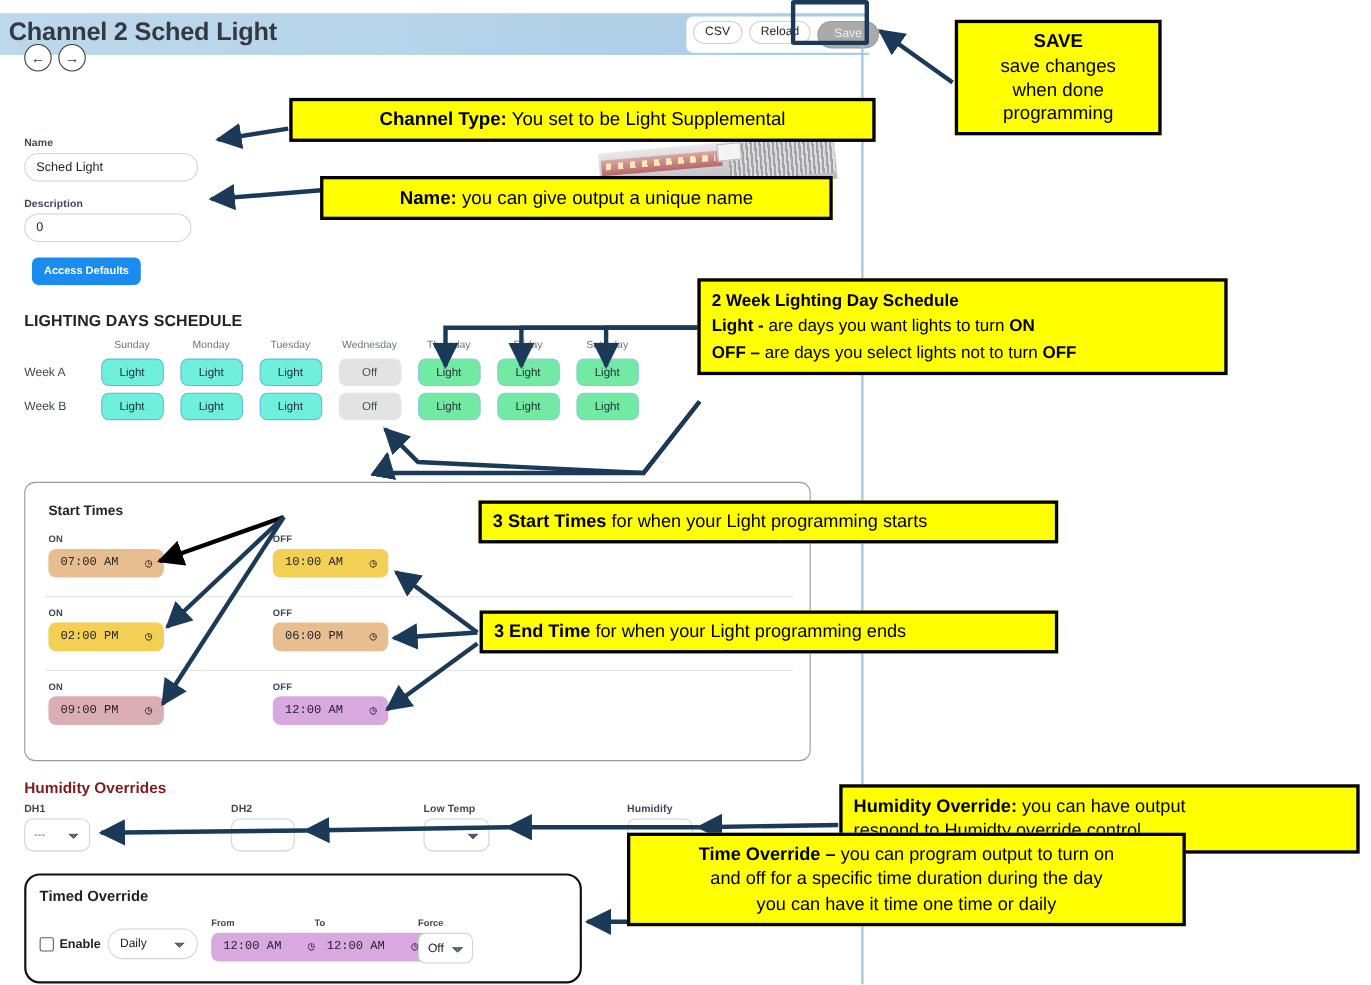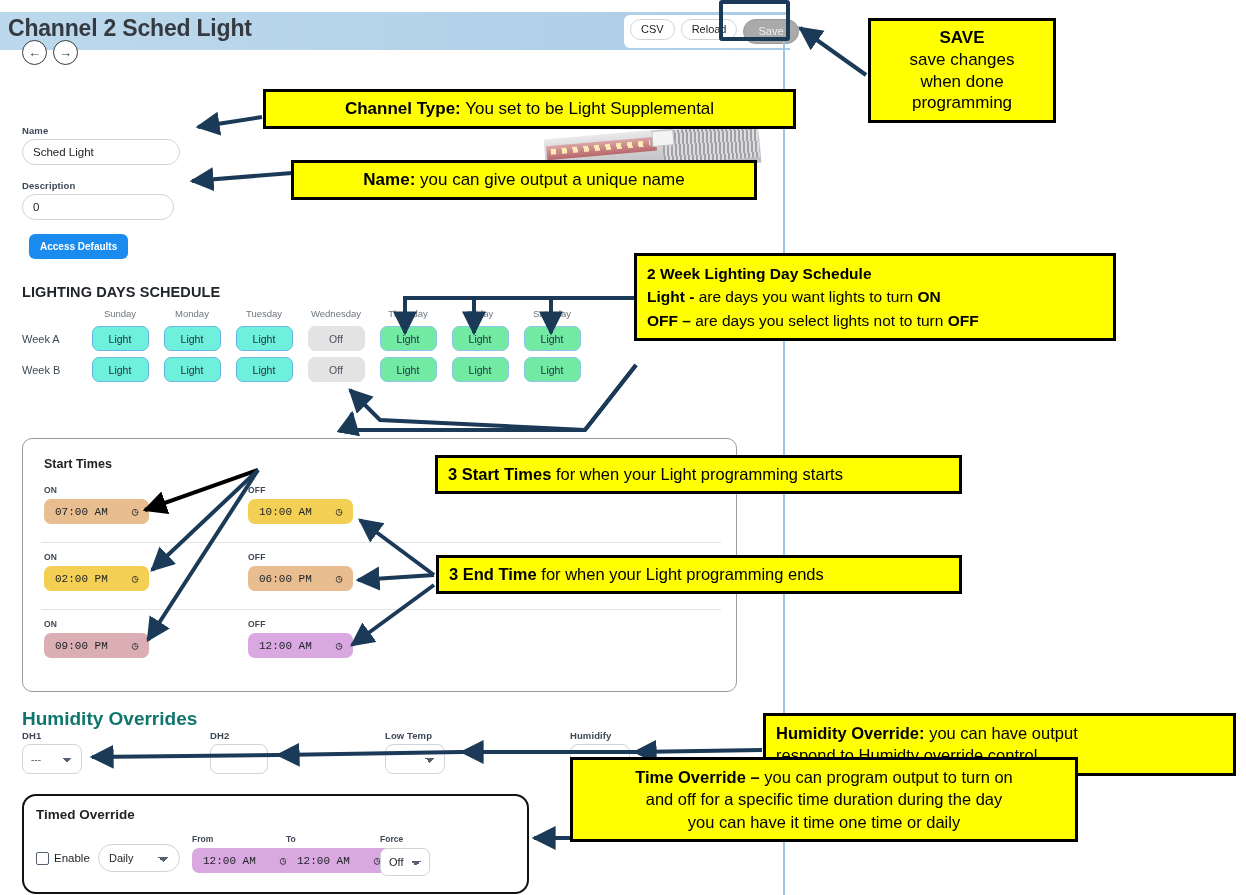--- a/index.html
+++ b/index.html
@@ -169,21 +169,21 @@
     display:inline-flex;align-items:center;gap:24px;
     border-radius:7px;font-size:11px;color:#212529;
     padding:6px 11px;cursor:pointer;min-width:91px;
     font-family:Liberation Mono, monospace;
   }
   .time-pill .clk{ font-size:11px; }
 
   
   #humidity-title{
     position:absolute; left:22px; top:696px;
-    font-size:19px;font-weight:bold;color:#0f766e;
+    font-size:14px;font-weight:bold;color:#7f1d1d;
   }
   .hum-group{ position:absolute; }
   .hum-ctl{
     background:#fff;border:1px solid #ced4da;border-radius:8px;
     width:60px;height:30px;font-size:10px;color:#55606e;
     font-family:"Liberation Sans",sans-serif;padding:0 8px;outline:none;
   }
   select.hum-ctl{
     -webkit-appearance:none;appearance:none;
     background-image:
@@ -197,21 +197,21 @@
 
   
   #timed-override-panel{
     position:absolute; left:22px; top:782px; width:507px; height:100px;
     border:2.5px solid #111; border-radius:14px; background:#fff;
   }
   #timed-override-title{
     position:absolute; left:12px; top:11px;
     font-size:13.5px;font-weight:bold;color:#212529;
   }
-  #enable-wrap{ position:absolute; left:12px; top:56px; display:flex; align-items:flex-start; gap:5px; }
+  #enable-wrap{ position:absolute; left:12px; top:56px; display:flex; align-items:center; gap:5px;font-weight:bold; }
   #enable-check{
     width:13px;height:13px;border:1.4px solid #55606e;border-radius:2px;background:#fff;cursor:pointer;
   }
   #enable-label{ font-size:11.5px;color:#212529; }
   #freq-group{ position:absolute; left:74px; top:48px; }
   #freq-select{ width:82px;height:28px;border-radius:16px;font-size:11px;padding:0 10px;
     border:1px solid #ced4da;background:#fff;color:#212529;
     -webkit-appearance:none;appearance:none;font-family:"Liberation Sans",sans-serif;outline:none;
     background-image:
       linear-gradient(45deg,transparent 50%,#55606e 50%),

